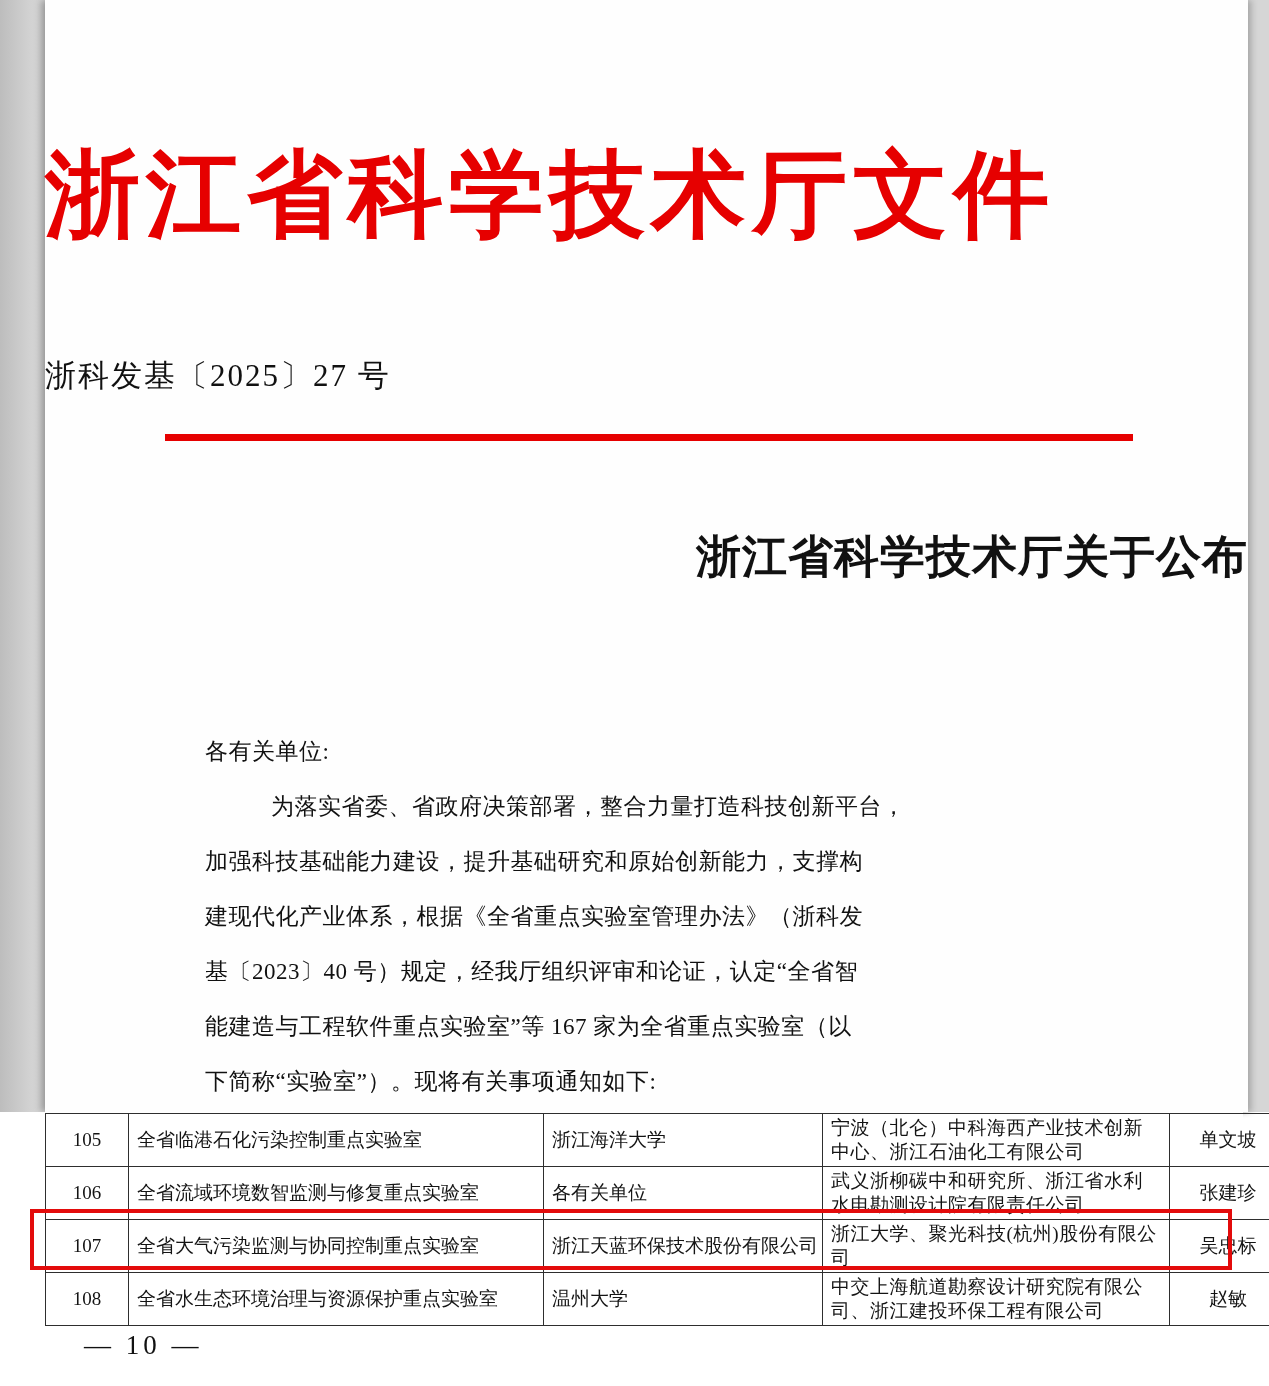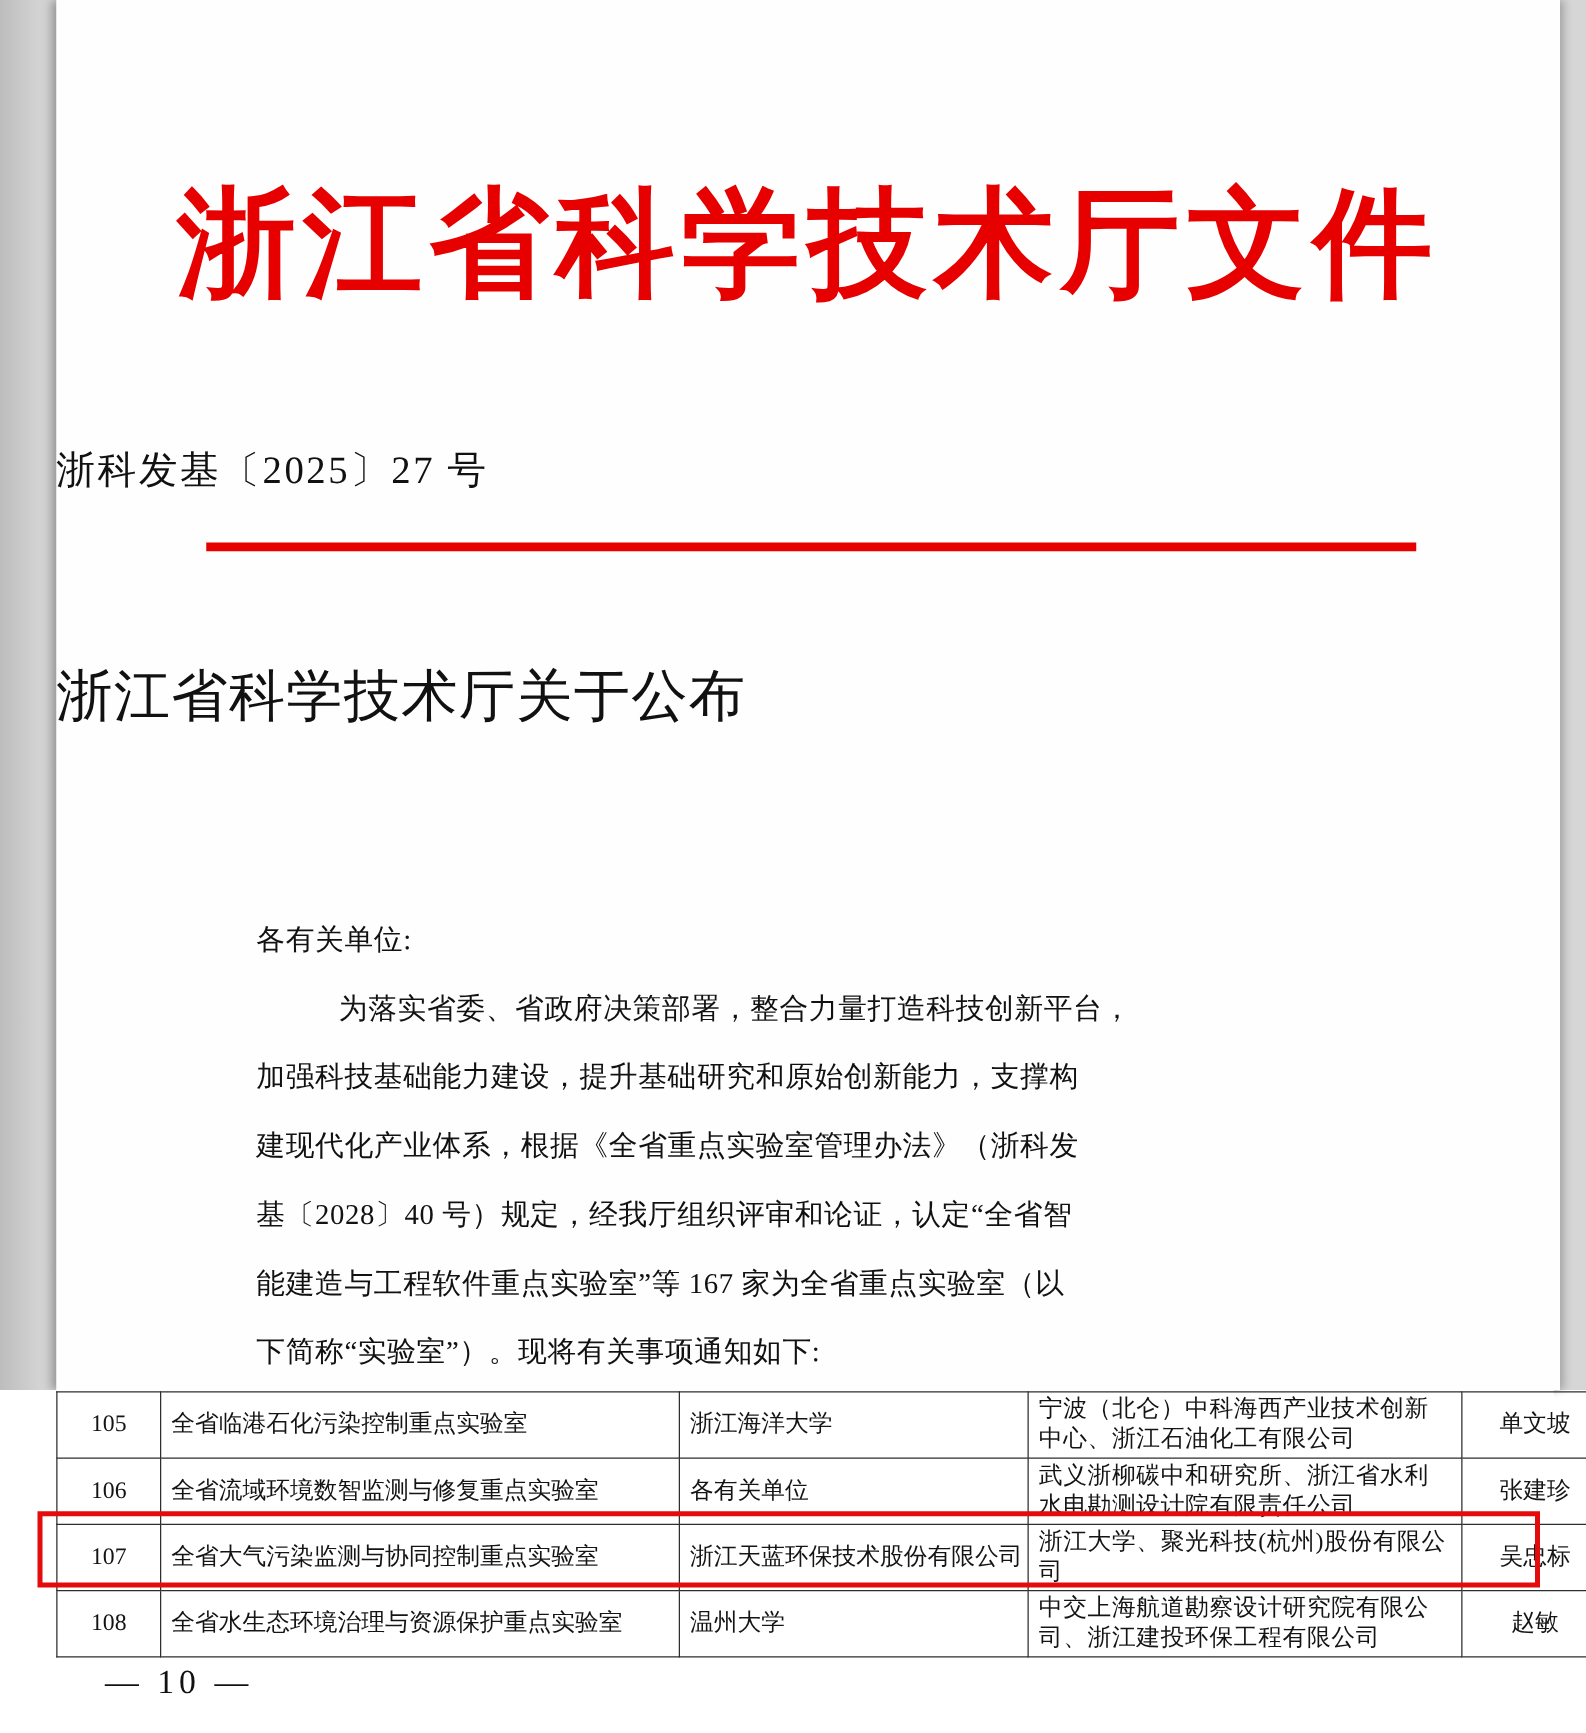--- a/index.html
+++ b/index.html
@@ -13,34 +13,34 @@
     position:absolute; left:0; top:0; width:1269px; height:1112px;
     background:linear-gradient(to right,#bdbdbd 0px,#d2d2d2 30px,#d6d6d6 44px,#d6d6d6 100%);
   }
   .doc-page {
     position:absolute; left:45px; top:0; width:1203px; height:1112px;
     background:#fefefe;
     box-shadow:-4px 0 7px rgba(0,0,0,0.28), 4px 0 6px rgba(0,0,0,0.18);
   }
   .red-title {
     position:absolute; top:132px; left:0; width:100%;
-    text-align:center; font-size:95px; font-weight:bold;
+    font-size:95px; font-weight:bold;
     letter-spacing:6px; white-space:nowrap; color:#e60000;
   }
   .doc-number {
     position:absolute; top:355px; left:0; width:100%;
     text-align:left; font-size:31px; letter-spacing:2px; color:#111;
   }
   .red-rule {
     position:absolute; top:434px; left:120px; width:968px; height:7px;
     background:#e60000;
   }
   .notice-title {
     position:absolute; top:520px; left:0; width:100%;
-    text-align:left; font-size:45px; font-weight:normal;
+    text-align:right; font-size:45px; font-weight:bold;
     line-height:75px; color:#111; letter-spacing:1px;
   }
   .body-text {
     position:absolute; left:160px; top:724px; width:915px;
     font-size:23px; line-height:55px; letter-spacing:0.5px; color:#111;
   }
   .body-line { white-space:nowrap; }
   .body-line.indent { padding-left:66px; }
   
   .table-section {
@@ -83,21 +83,21 @@
     <div class="doc-number">浙科发基〔2025〕27 号</div>
     <div class="red-rule"></div>
     <div class="notice-title">
       <div>浙江省科学技术厅关于公布</div>
     </div>
     <div class="body-text">
       <div class="body-line">各有关单位:</div>
       <div class="body-line indent">为落实省委、省政府决策部署，整合力量打造科技创新平台，</div>
       <div class="body-line">加强科技基础能力建设，提升基础研究和原始创新能力，支撑构</div>
       <div class="body-line">建现代化产业体系，根据《全省重点实验室管理办法》（浙科发</div>
-      <div class="body-line">基〔2028〕40 号）规定，经我厅组织评审和论证，认定“全省智</div>
+      <div class="body-line">基〔2023〕40 号）规定，经我厅组织评审和论证，认定“全省智</div>
       <div class="body-line">能建造与工程软件重点实验室”等 167 家为全省重点实验室（以</div>
       <div class="body-line">下简称“实验室”）。现将有关事项通知如下:</div>
     </div>
   </div>
 
   <div class="table-section">
     <table class="lab-table">
       <tbody>
         <tr>
           <td class="c-no">105</td>

